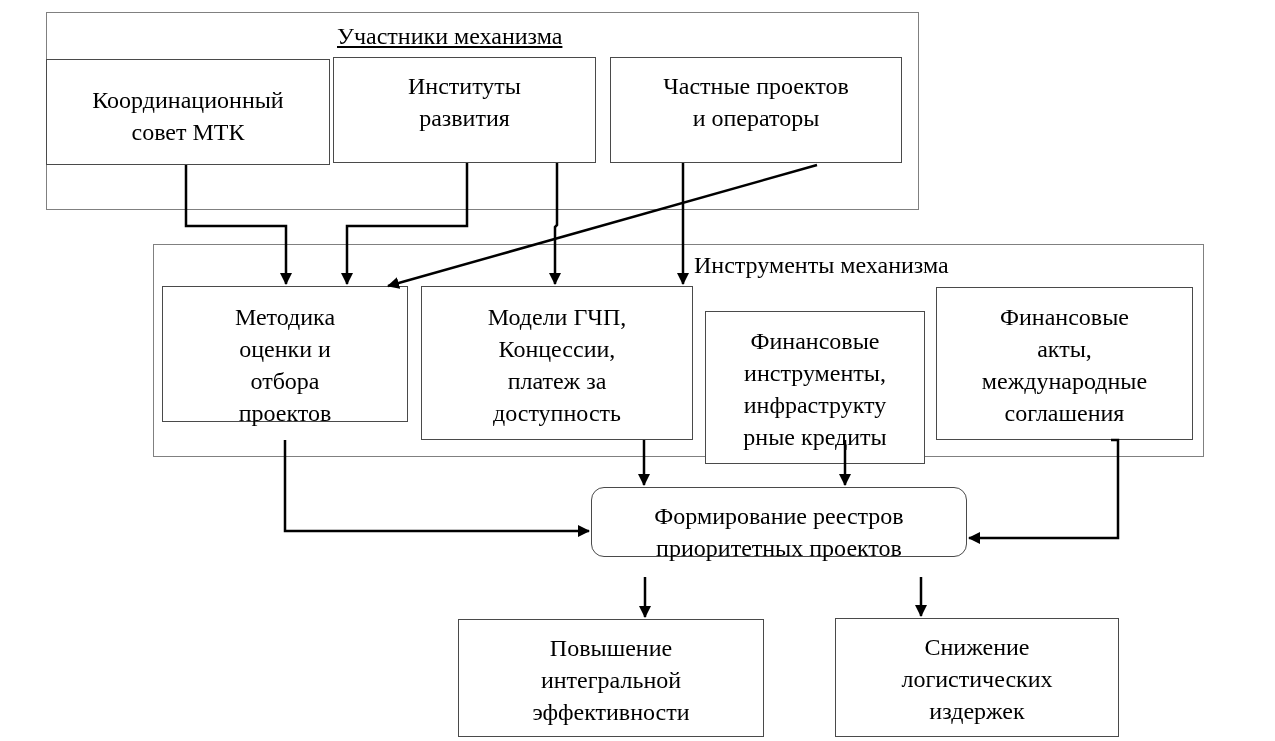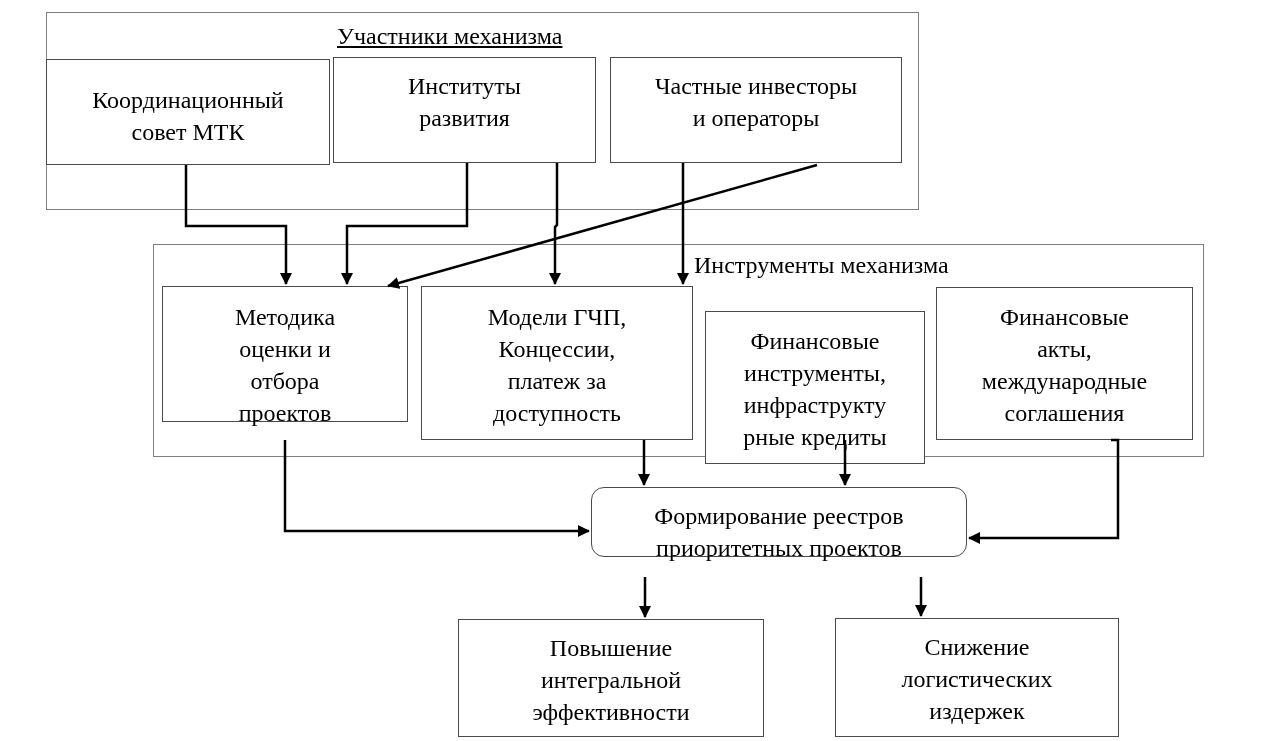--- a/index.html
+++ b/index.html
@@ -24,21 +24,21 @@
 
 <div class="box" style="left:46px; top:59px; width:284px; height:106px; padding-top:24px;">
   <span class="t">Координационный
 совет МТК</span>
 </div>
 <div class="box" style="left:333px; top:57px; width:263px; height:106px; padding-top:12px;">
   <span class="t">Институты
 развития</span>
 </div>
 <div class="box" style="left:610px; top:57px; width:292px; height:106px; padding-top:12px;">
-  <span class="t">Частные инвесторы
+  <span class="t">Частные проектов
 и операторы</span>
 </div>
 
 <div class="box" style="left:162px; top:286px; width:246px; height:136px; padding-top:14px;">
   <span class="t">Методика
 оценки и
 отбора
 проектов</span>
 </div>
 <div class="box" style="left:421px; top:286px; width:272px; height:154px; padding-top:14px;">

